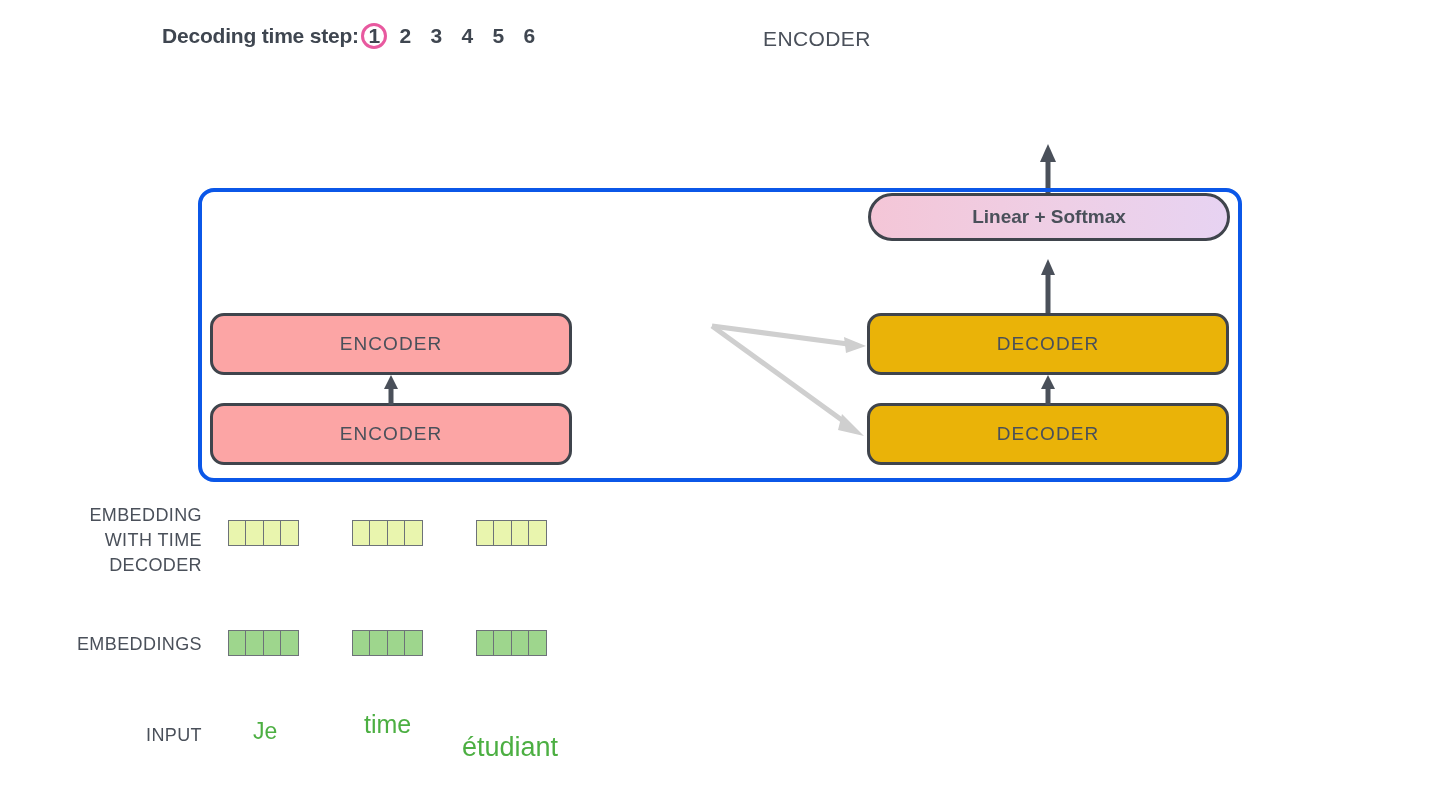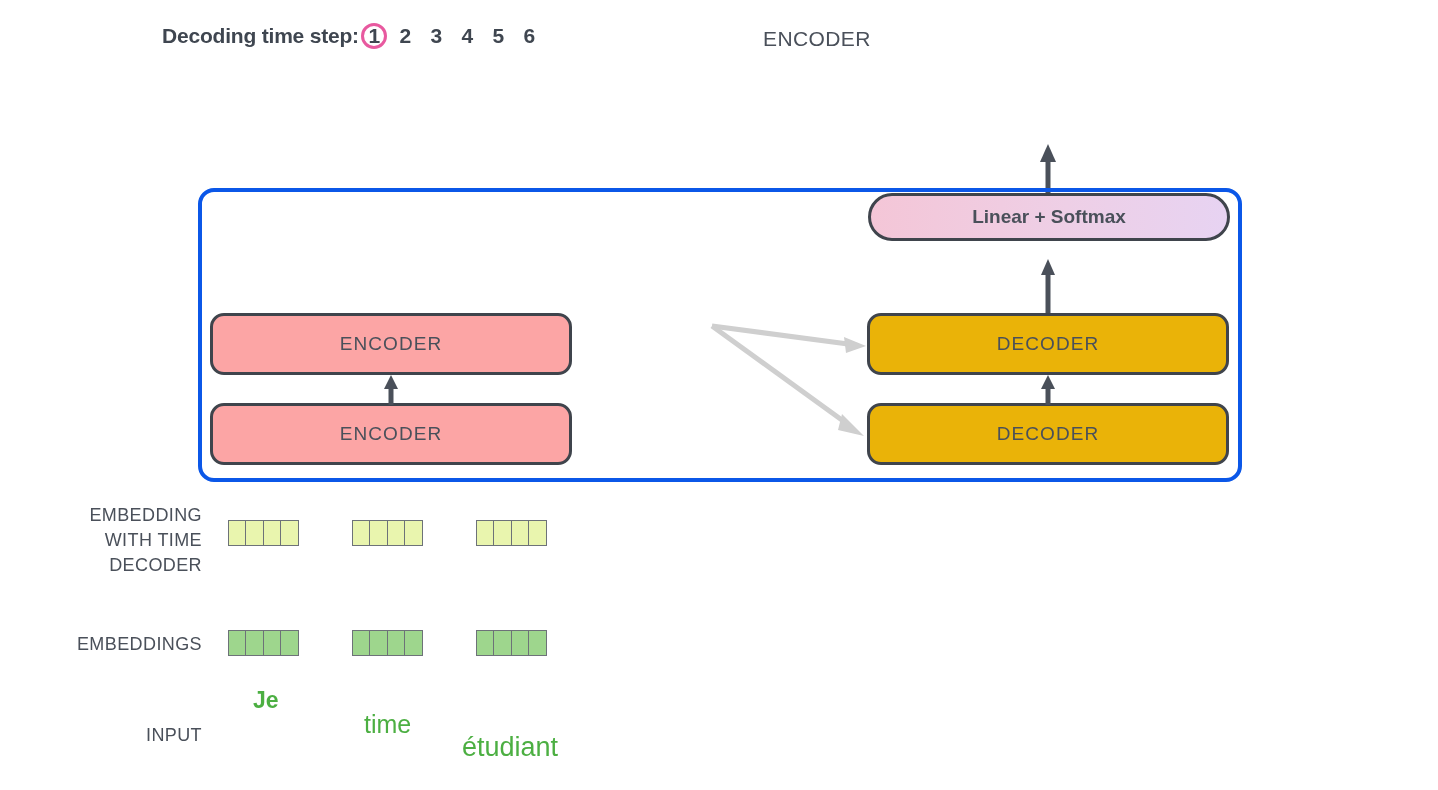--- a/index.html
+++ b/index.html
@@ -192,21 +192,21 @@
   #vec-embed-0 { left: 228px; top: 630px; }
   #vec-embed-1 { left: 352px; top: 630px; }
   #vec-embed-2 { left: 476px; top: 630px; }
 
   
   .word {
     position: absolute;
     color: #4caf42;
     white-space: nowrap;
   }
-  #word-0 { left: 253px; top: 687px; font-size: 23px; font-weight: bold; }
+  #word-0 { left: 253px; top: 718px; font-size: 23px; }
   #word-1 { left: 364px; top: 710px; font-size: 25px; }
   #word-2 { left: 462px; top: 709px; font-size: 27px; margin-top: 23px; }
 </style>
 </head>
 <body>
 
 <div id="timestep-bar">
   <span id="timestep-label">Decoding time step:</span>
   <span class="step-num active">1</span>
   <span class="step-num">2</span>

